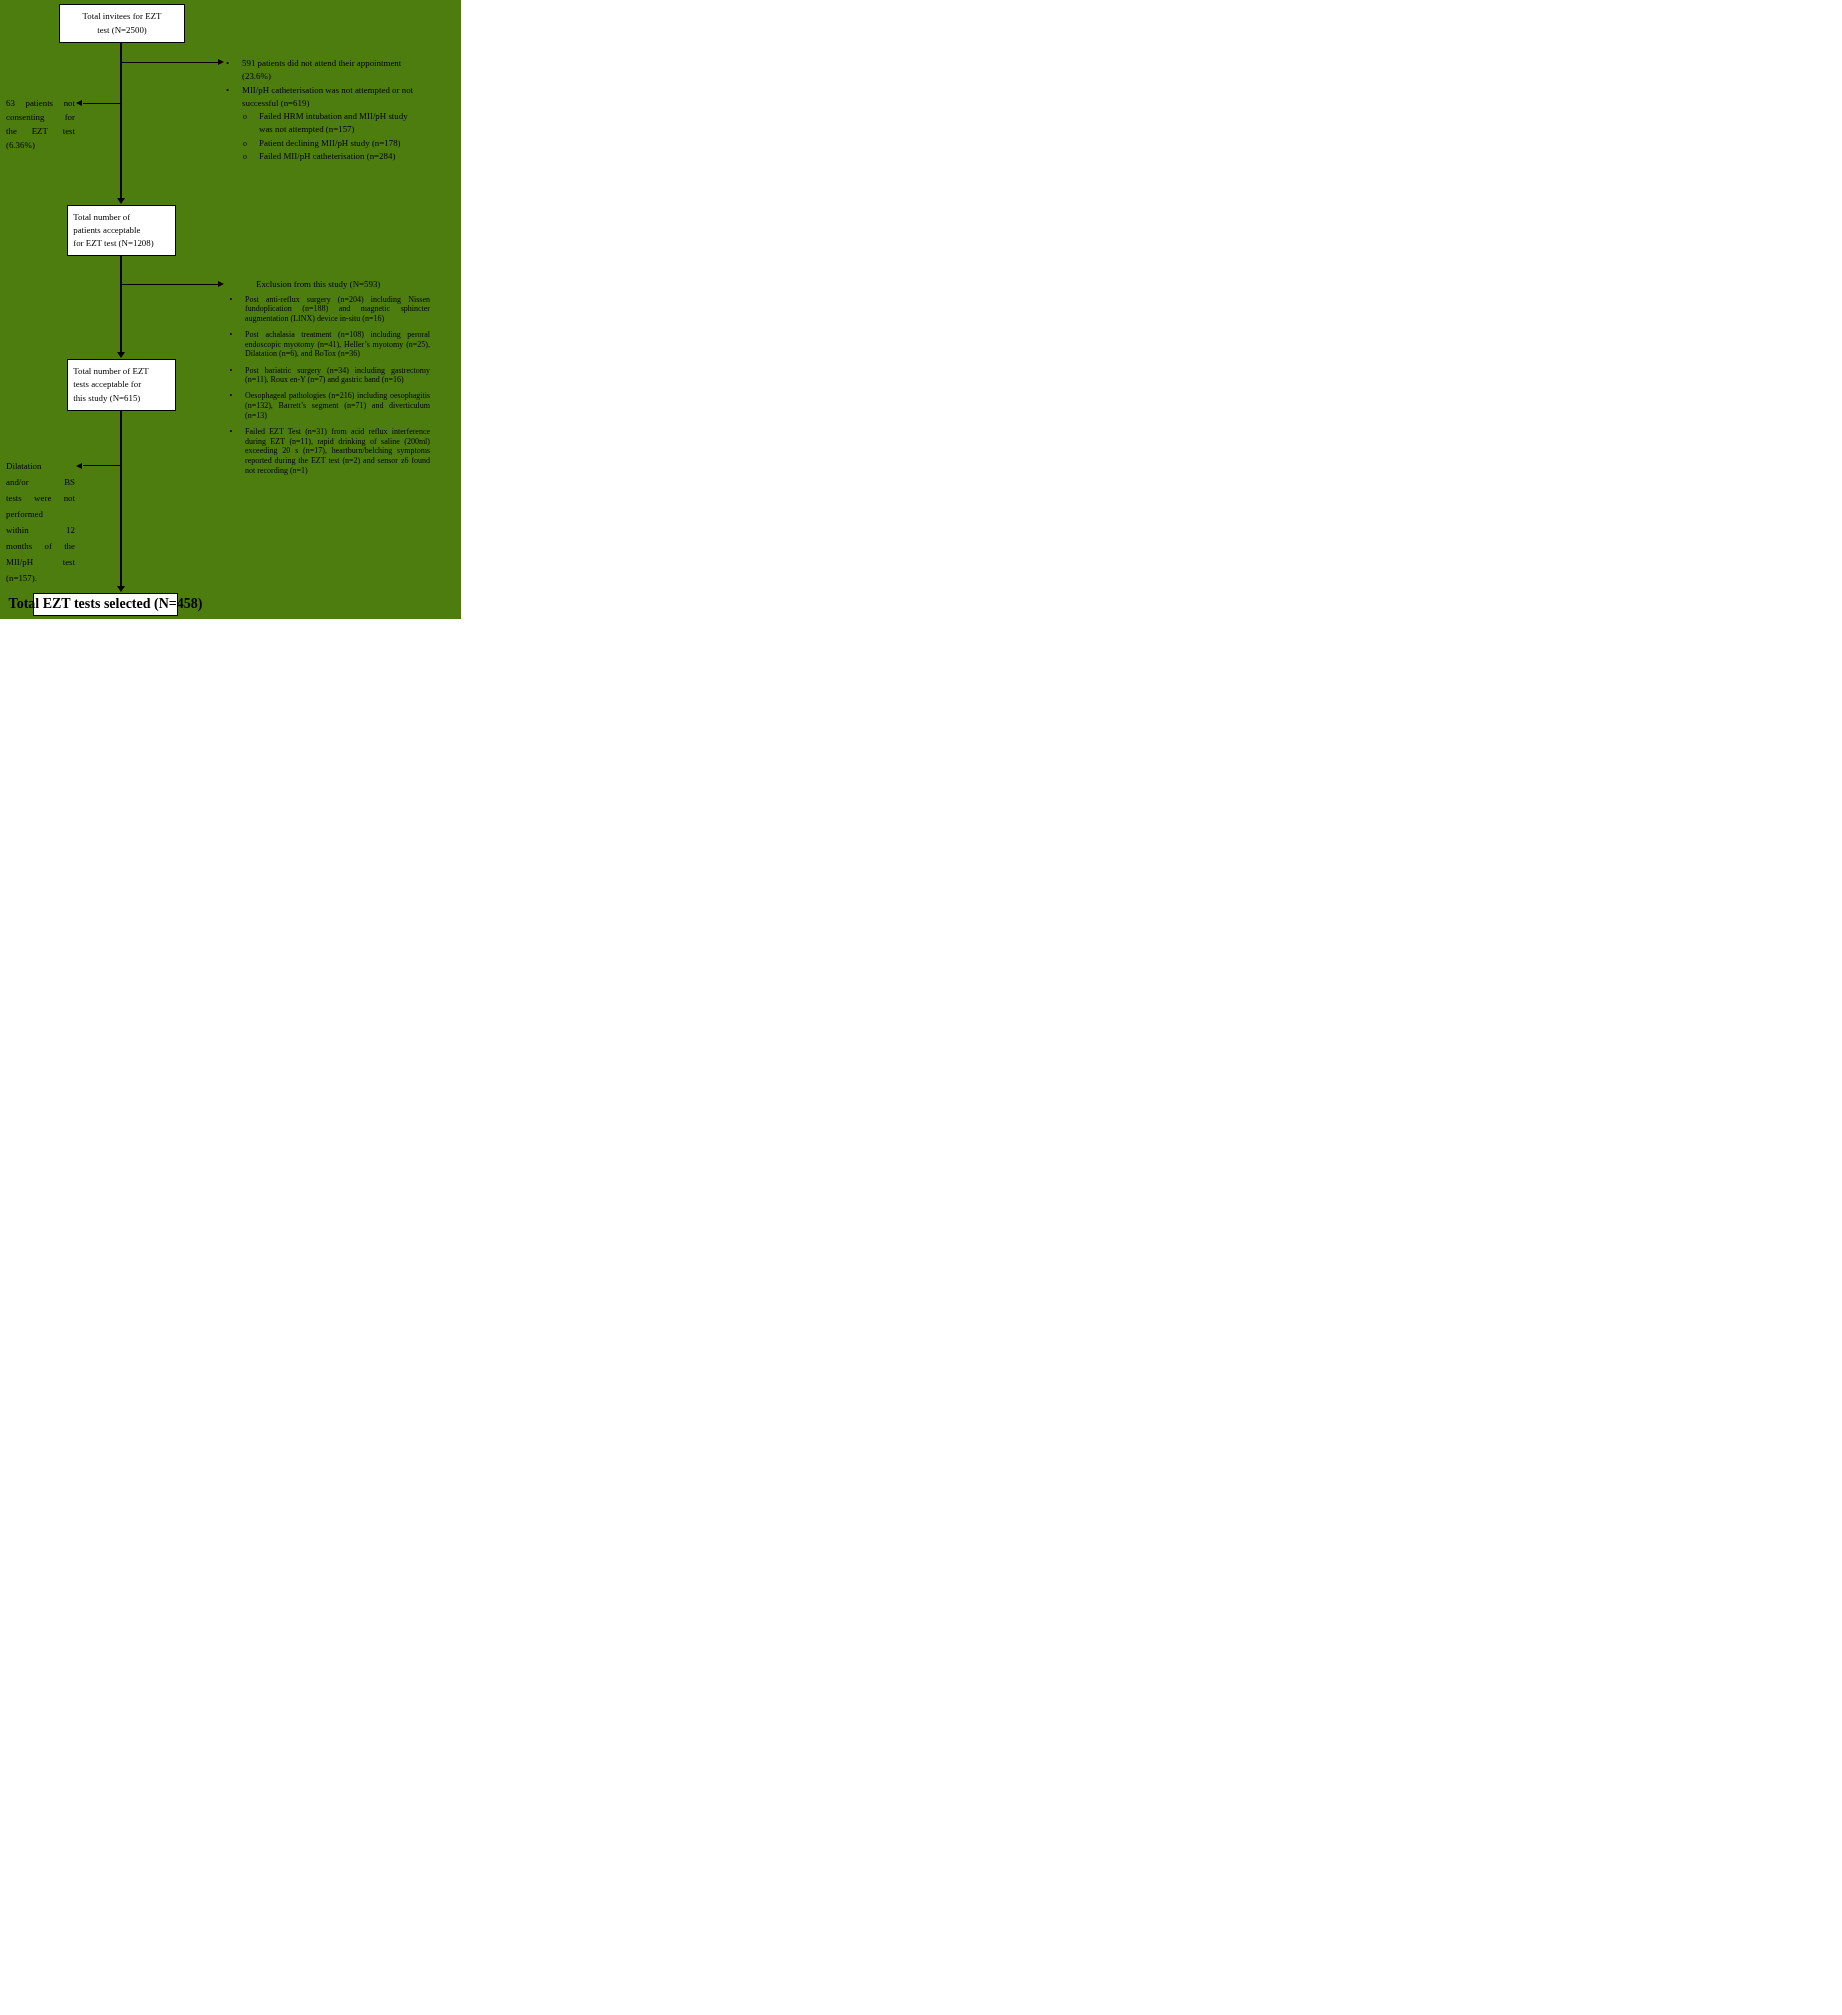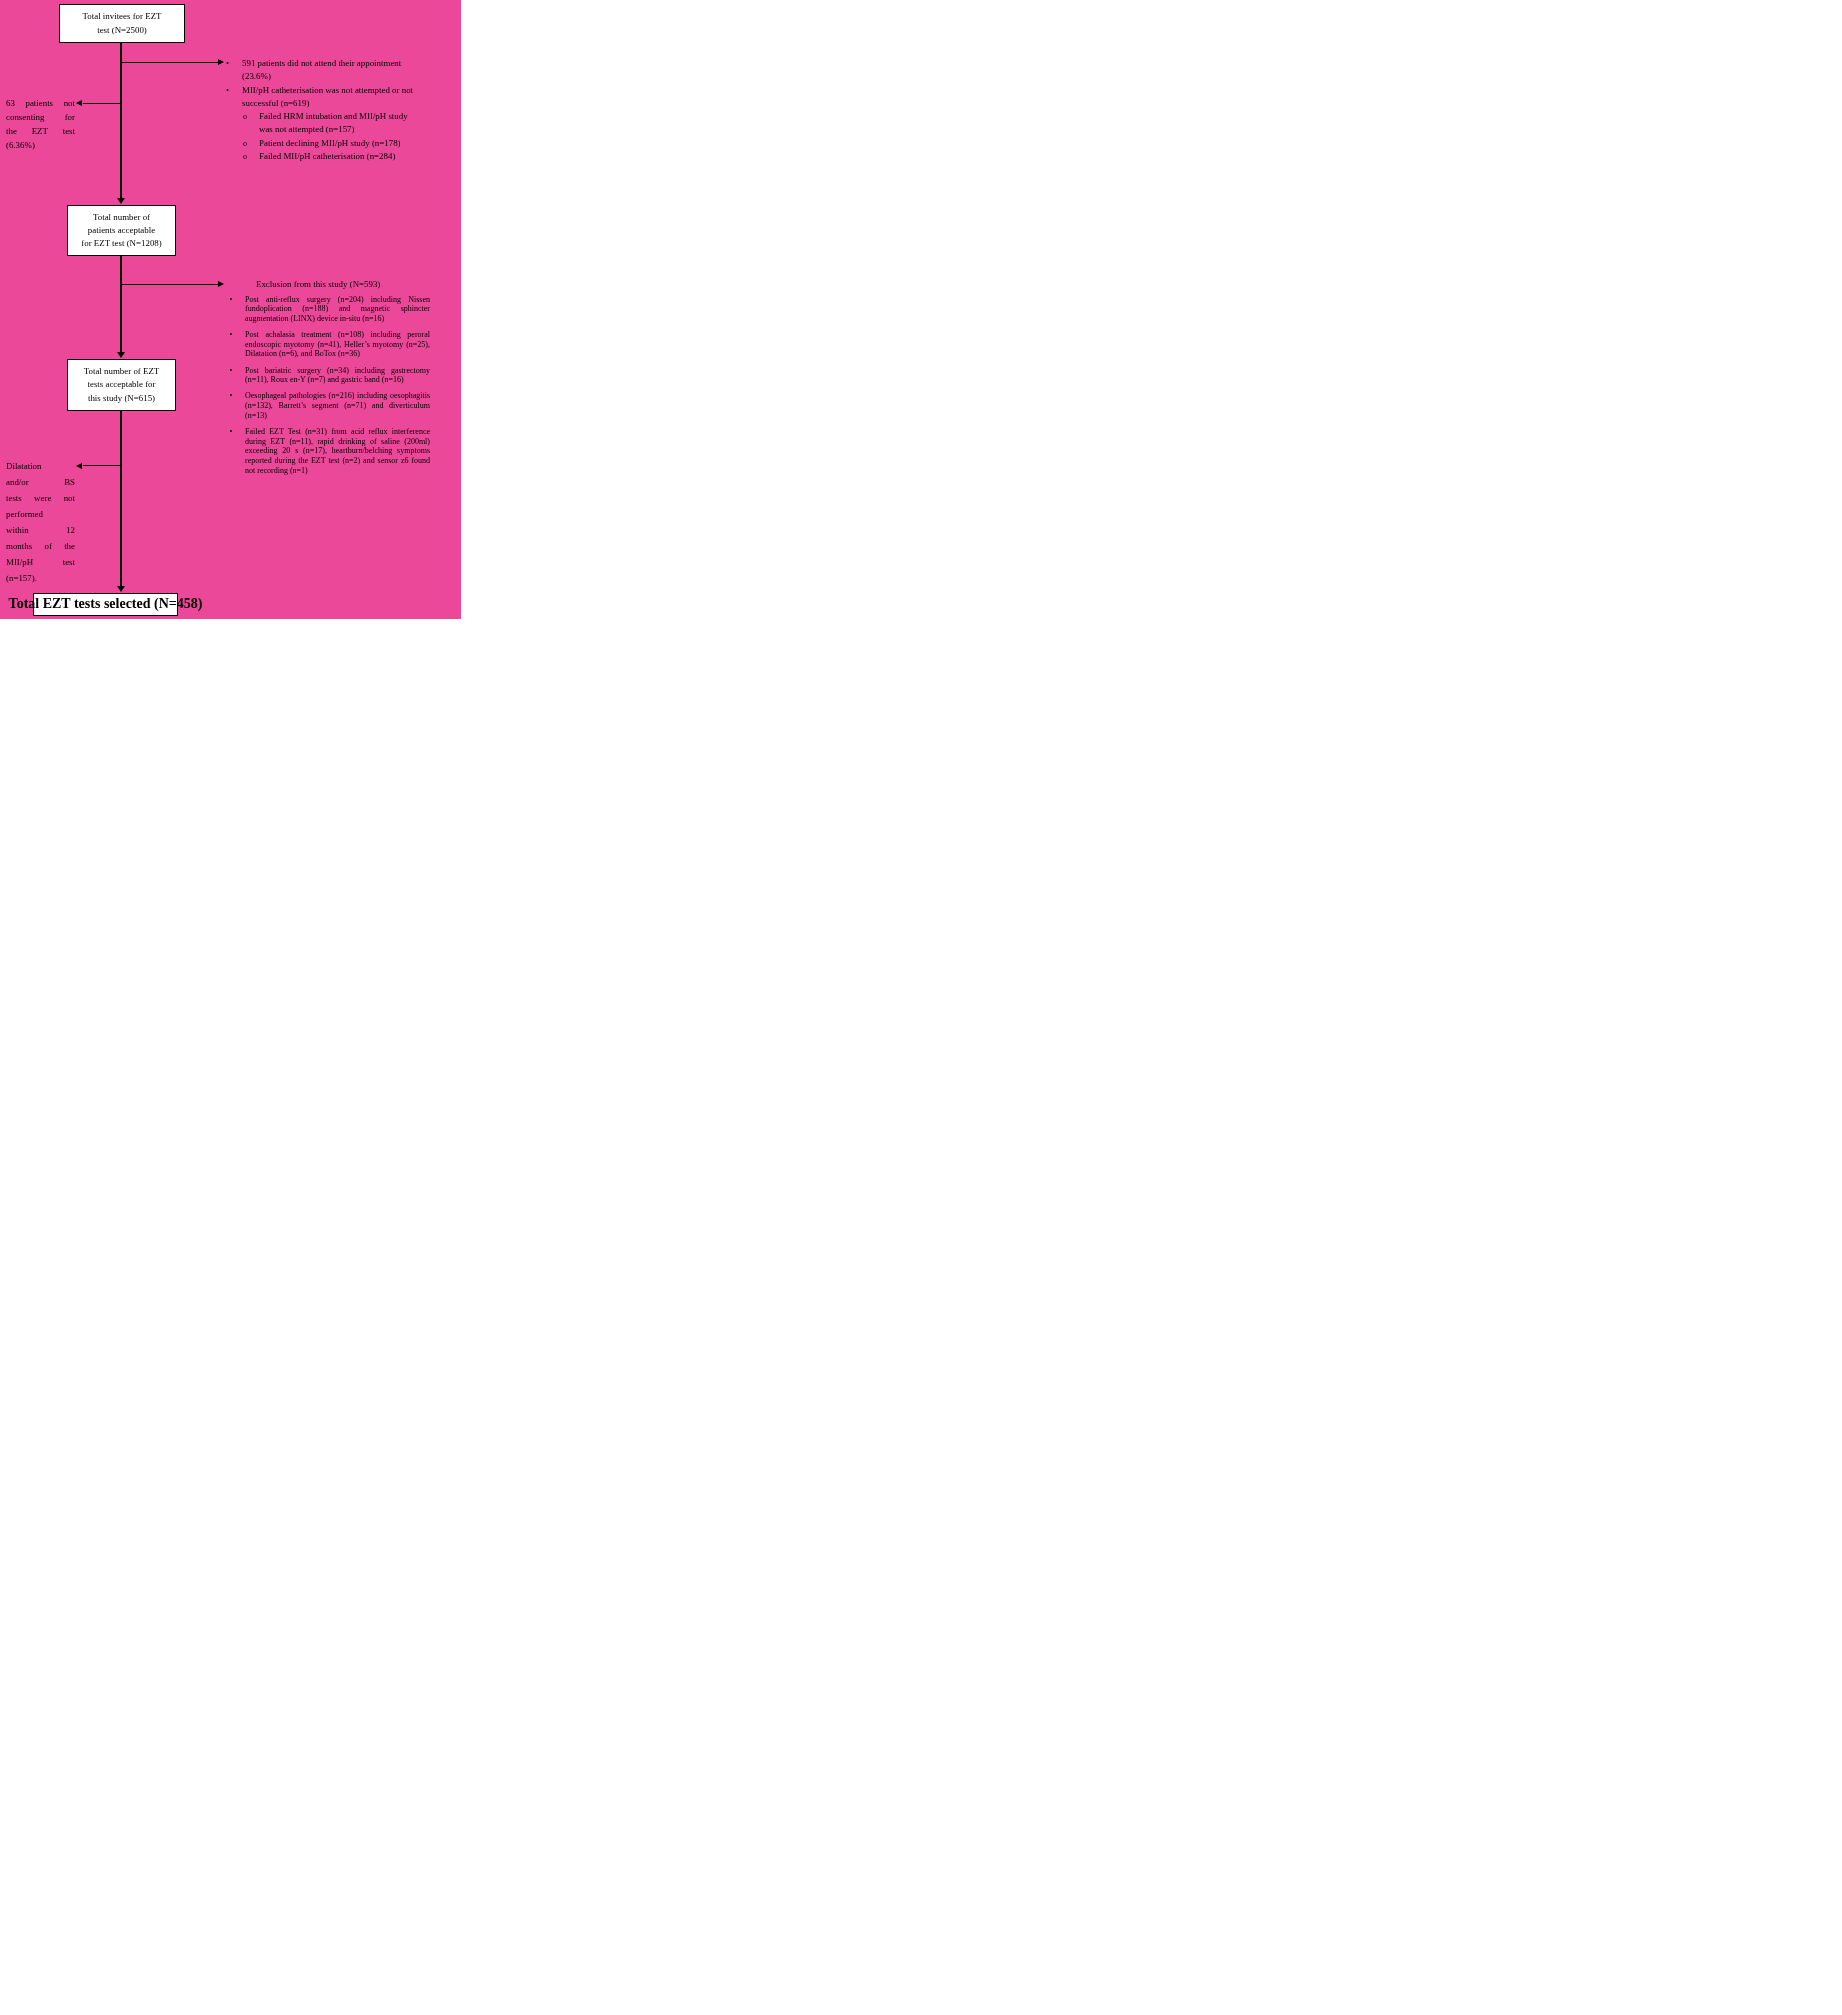--- a/index.html
+++ b/index.html
@@ -1,27 +1,27 @@
 <!DOCTYPE html>
 <html style="font-size:6.4px"><head>
 <meta charset="utf-8">
 <style>
   html,body{margin:0;padding:0;background:#ffffff;}
   #canvas{
-    position:relative;width:461px;height:619px;background:#ec4899;
+    position:relative;width:461px;height:619px;background:#4d7c0f;
     font-family:"Liberation Serif","DejaVu Serif",serif;color:#000;
     overflow:hidden;
   }
   
   .fbox{position:absolute;background:#fff;border:1.2px solid #000;box-sizing:border-box;}
   .fbox.thick{border-width:1.6px;}
   .fbox .inner{width:100%;height:100%;display:flex;flex-direction:column;justify-content:center;box-sizing:border-box;}
   .centered .inner{align-items:center;text-align:center;}
   .boxline{font-size:8.9px;line-height:13.3px;white-space:nowrap;}
-  .jbox .inner{padding:3.2px 5.2px;align-items:center;}
+  .jbox .inner{padding:3.2px 5.2px;align-items:flex-start;}
   .jbox .boxline{white-space:normal;}
   .jline{text-align:justify;text-align-last:justify;text-justify:inter-word;}
   .lastline{text-align:left;text-align-last:left;}
   .boldline{font-weight:bold;font-size:14px;line-height:10.5px;text-align:center;white-space:nowrap;}
   
   .vline{position:absolute;width:1.6px;background:#000;}
   .hline{position:absolute;height:1.2px;background:#000;}
   .arr-down{position:absolute;width:0;height:0;border-left:4px solid transparent;border-right:4px solid transparent;border-top:6.9px solid #000;}
   .arr-right{position:absolute;width:0;height:0;border-top:3.6px solid transparent;border-bottom:3.6px solid transparent;border-left:6.9px solid #000;}
   .arr-left{position:absolute;width:0;height:0;border-top:3.6px solid transparent;border-bottom:3.6px solid transparent;border-right:6.9px solid #000;}

